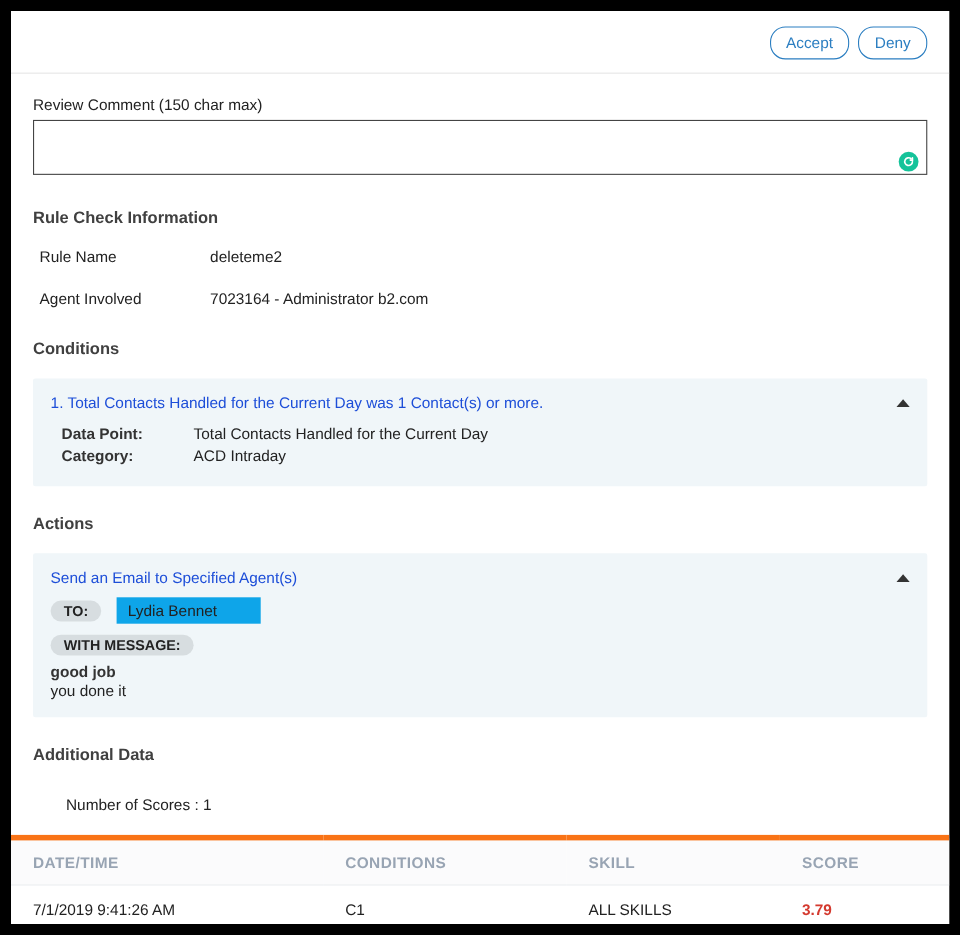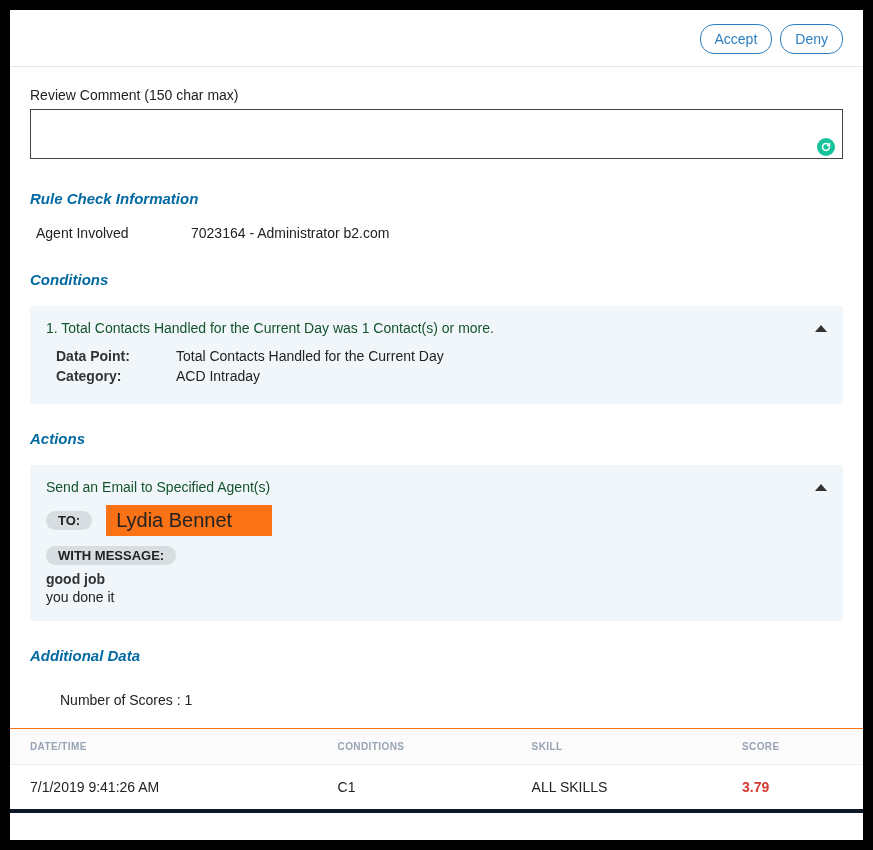--- a/index.html
+++ b/index.html
@@ -48,40 +48,40 @@
 .grammarly-badge {
   position: absolute;
   right: 8px;
   bottom: 6px;
   width: 18px; height: 18px;
   border-radius: 50%;
   background: #15c39a;
   display: flex; align-items: center; justify-content: center;
 }
 .grammarly-badge svg { width: 12px; height: 12px; }
-.section-title { font-size: 15px; font-weight: 600; color: #0369a1; margin-bottom: 18px; font-style: italic; }
+.section-title { font-size: 15px; font-weight: 600; color: #404040; margin-bottom: 18px; }
 .info-grid { margin: 0 0 30px 6px; }
 .info-row { display: flex; margin-bottom: 22px; }
 .info-row:last-child { margin-bottom: 0; }
 .info-key { width: 155px; color: #222; }
 .info-val { color: #222; }
 .panel {
   background: #f0f6f9;
   border-radius: 2px;
   padding: 14px 16px 16px;
   margin-bottom: 26px;
   position: relative;
 }
 .panel-header {
   display: flex;
   justify-content: space-between;
   align-items: center;
   cursor: pointer;
 }
-.panel-header .title { color: #14532d; }
+.panel-header .title { color: #1d4ed8; }
 .chev {
   width: 0; height: 0;
   border-left: 6px solid transparent;
   border-right: 6px solid transparent;
   border-bottom: 7px solid #333;
 }
 .cond-body { margin-top: 12px; padding-left: 10px; }
 .cond-body .row { display: flex; margin-bottom: 4px; }
 .cond-body .k { font-weight: 700; width: 120px; }
 .cond-body .v { color: #222; }
@@ -90,39 +90,39 @@
   display: inline-block;
   background: #d7dde0;
   border-radius: 11px;
   padding: 2px 12px;
   font-weight: 700;
   font-size: 13px;
   color: #222;
 }
 .to-line { display: flex; align-items: center; gap: 14px; margin-bottom: 10px; }
 .recipient-box {
-  background: #f97316;
+  background: #0ea5e9;
   padding: 4px 40px 4px 10px;
-  font-size: 20px;
+  font-size: 14px;
   color: #222;
 }
 .msg-subject { font-weight: 700; margin: 6px 0 2px; }
 .msg-body { color: #222; }
 .scores-line { padding: 10px 0 20px 30px; color: #222; }
 .table-wrap { margin: 0 -20px; }
 table { width: 100%; border-collapse: collapse; }
 thead th {
   text-align: left;
-  font-size: 10px;
+  font-size: 14px;
   letter-spacing: 0.4px;
   font-weight: 700;
   color: #98a4b3;
   background: #fbfbfc;
   padding: 12px 20px;
-  border-top: 1px solid #f97316;
+  border-top: 5px solid #f97316;
   border-bottom: 1px solid #eceef1;
 }
 tbody td {
   padding: 14px 20px;
   color: #222;
   border-bottom: 4px solid #0f172a;
 }
 tbody td.score { color: #d43a2f; font-weight: 700; }
 </style>
 </head>
@@ -143,20 +143,24 @@
       <div class="grammarly-badge">
         <svg viewBox="0 0 24 24" fill="none" stroke="#fff" stroke-width="3" stroke-linecap="round">
           <path d="M19 12a7 7 0 1 1-2.5-5.5"></path>
           <path d="M19 5v4h-4"></path>
         </svg>
       </div>
     </div>
 
     <div class="section-title">Rule Check Information</div>
     <div class="info-grid">
+      <div class="info-row">
+        <div class="info-key">Rule Name</div>
+        <div class="info-val">deleteme2</div>
+      </div>
       <div class="info-row">
         <div class="info-key">Agent Involved</div>
         <div class="info-val">7023164 - Administrator b2.com</div>
       </div>
     </div>
 
     <div class="section-title">Conditions</div>
     <div class="panel">
       <div class="panel-header">
         <div class="title">1. Total Contacts Handled for the Current Day was 1 Contact(s) or more.</div>

